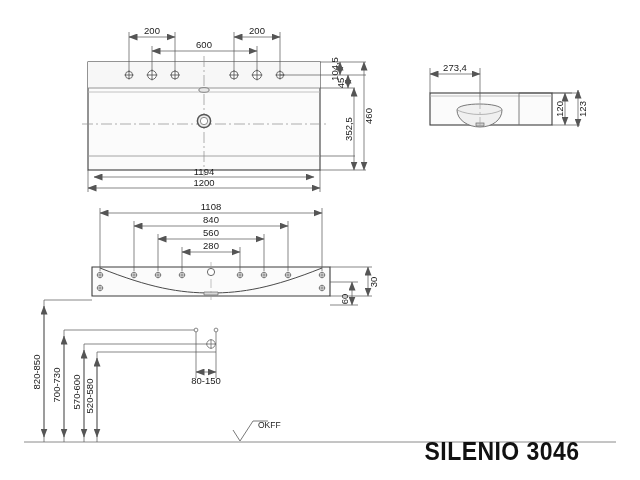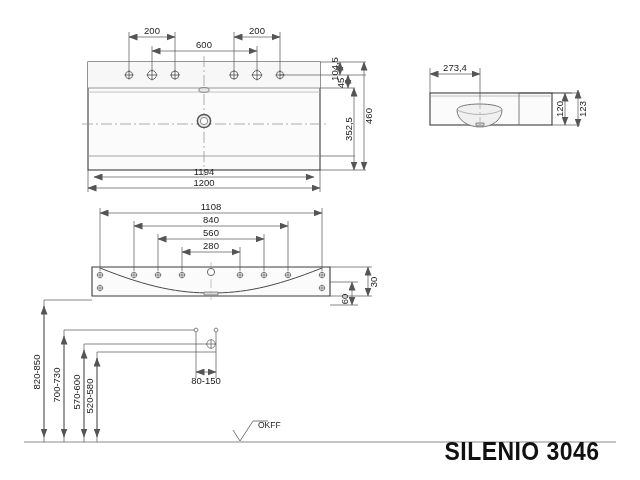--- a/index.html
+++ b/index.html
@@ -11,21 +11,20 @@
     width: 640px;
     height: 480px;
     font-family: "Liberation Sans", sans-serif;
     overflow: hidden;
   }
   #sheet {
     position: relative;
     width: 592px;
     height: 480px;
     background: #ffffff;
-    padding-left: 20px;
   }
   #sheet svg {
     position: absolute;
     left: 0;
     top: 0;
   }
   .ttl {
     position: absolute;
     right: 12px;
     bottom: 14px;

